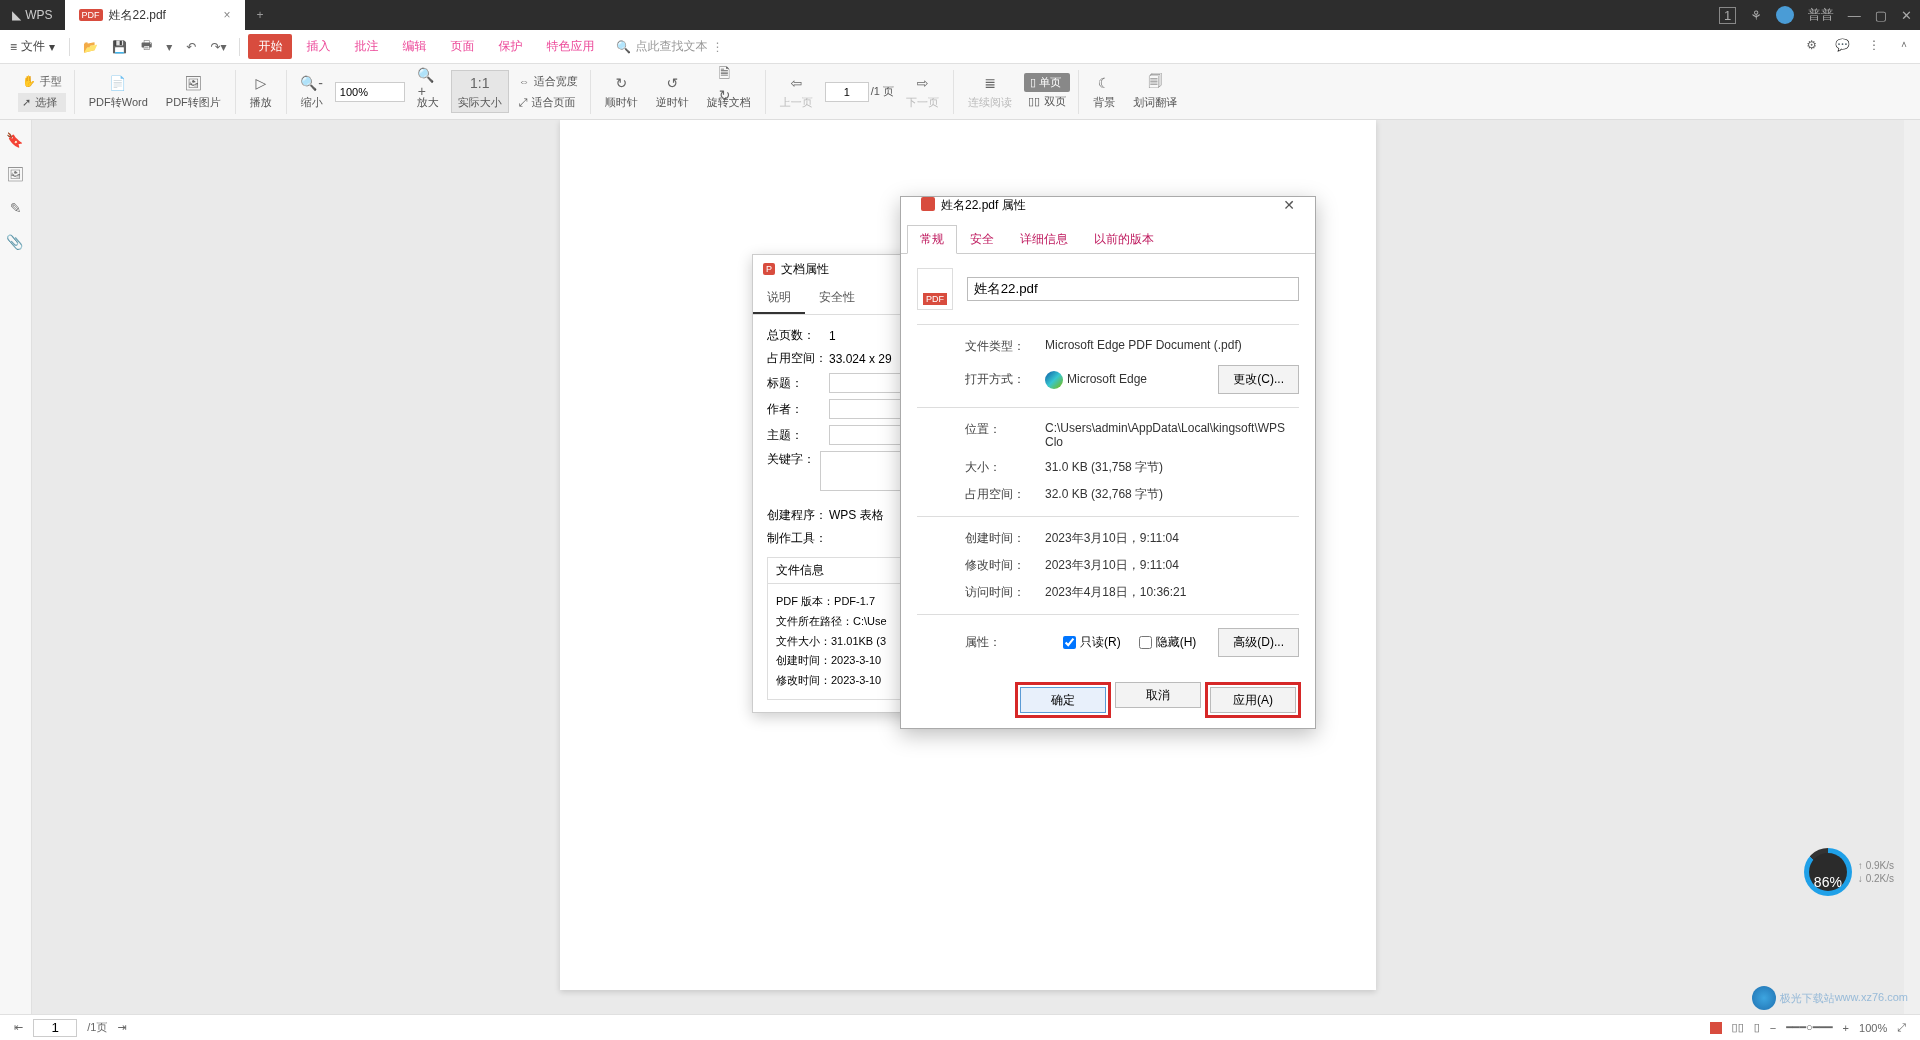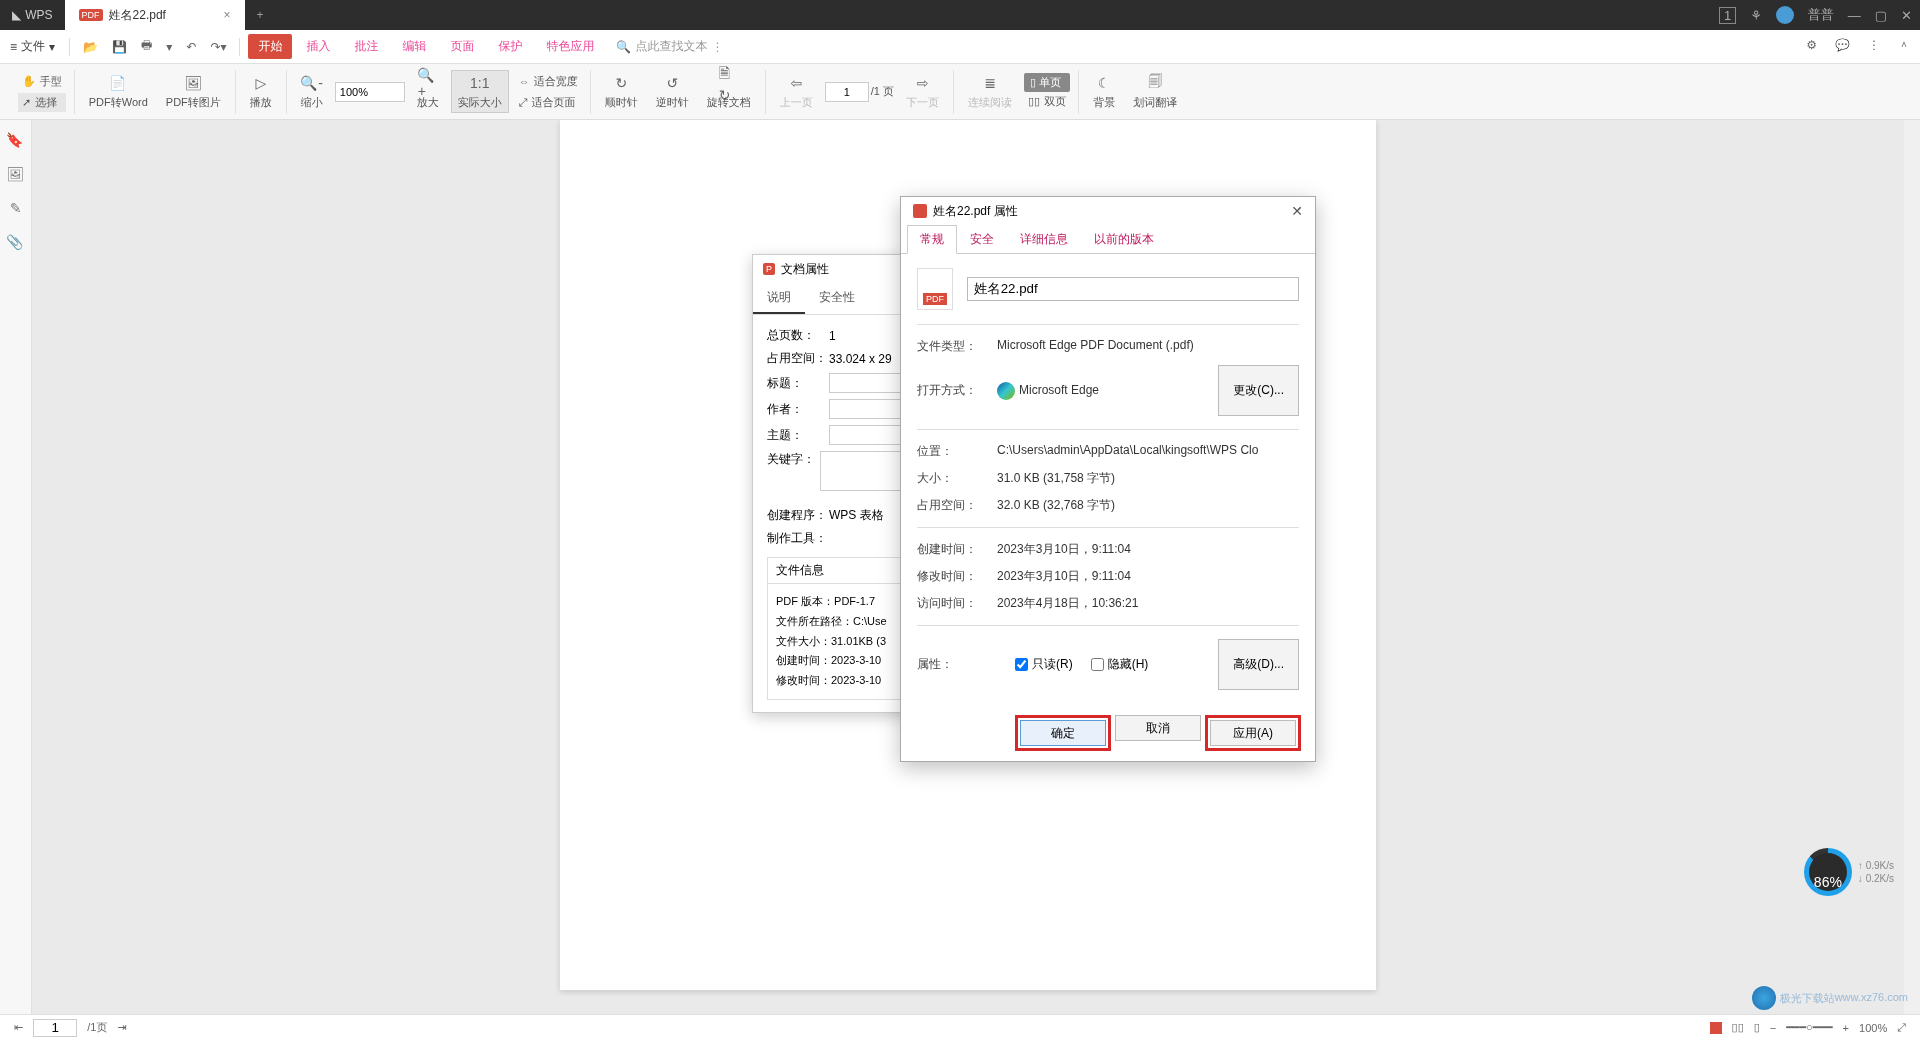--- a/index.html
+++ b/index.html
@@ -65,38 +65,38 @@
 .docprops .body { padding: 12px 14px; }
 .docprops .row { display: flex; align-items: center; margin-bottom: 6px; }
 .docprops .row label { width: 62px; color: #000000; }
 .docprops .row input { flex: 1; height: 20px; border: 1px solid #ccc; padding: 0 4px; }
 .docprops textarea { width: 100%; height: 40px; border: 1px solid #ccc; resize: none; }
 .docprops .section-title { border: 1px solid #ddd; border-bottom: none; padding: 4px 8px; margin-top: 10px; font-weight: 500; }
 .docprops .section-body { border: 1px solid #ddd; padding: 8px; font-size: 11px; line-height: 1.8; }
 
 
 .winprops { position: absolute; left: 900px; top: 196px; width: 416px; background: #fff; border: 1px solid #aaa; box-shadow: 0 6px 20px rgba(0,0,0,0.25); font-size: 12px; z-index: 100; }
-.winprops .titlebar2 { height: 28px; display: flex; align-items: center; padding: 0 12px; }
+.winprops .titlebar2 { height: 28px; display: flex; padding: 0 20px; }
 .winprops .titlebar2 .pdf-ico { width: 14px; height: 14px; background: #d84c3e; border-radius: 2px; margin-right: 6px; }
 .winprops .titlebar2 .close { margin-left: auto; color: #555; cursor: pointer; font-size: 14px; }
 .winprops .tabs { display: flex; padding: 0 6px; }
 .winprops .tabs .tab { padding: 5px 12px; border: 1px solid transparent; cursor: pointer; font-size: 12px; color: #be185d; }
 .winprops .tabs .tab.active { border: 1px solid #ccc; border-bottom: 1px solid #fff; background: #fff; }
 .winprops .tab-underline { height: 1px; background: #ccc; margin-top: -1px; }
 .winprops .body { padding: 14px 16px 10px 16px; }
 .winprops .file-row { display: flex; align-items: center; gap: 14px; margin-bottom: 14px; }
 .winprops .file-ico { width: 36px; height: 42px; border: 1px solid #ddd; display: flex; align-items: flex-end; justify-content: center; position: relative; }
 .winprops .file-ico span { background: #d84c3e; color:#fff; font-size: 9px; padding: 1px 3px; position: absolute; bottom: 4px; }
 .winprops .filename-input { flex: 1; height: 24px; border: 1px solid #bbb; padding: 0 6px; }
 .winprops hr { border: none; border-top: 1px solid #ddd; margin: 8px 0; }
 .winprops .prop-row { display: flex; padding: 5px 0; font-size: 12px; }
-.winprops .prop-row .lbl { width: 80px; color: #444; }
+.winprops .prop-row .lbl { width: 80px; color: #444; margin-left: 48px; }
 .winprops .prop-row .val { flex: 1; color: #333; }
 .winprops .edge-ico { width: 18px; height: 18px; border-radius: 50%; background: linear-gradient(135deg,#0c59a4,#37c6d0,#7fba00); display: inline-block; vertical-align: middle; margin-right: 4px; }
-.winprops .small-btn { border: 1px solid #bbb; background: #f3f3f3; padding: 16px 14px; cursor: pointer; font-size: 12px; }
+.winprops .small-btn { border: 1px solid #bbb; background: #f3f3f3; padding: 5px 14px; cursor: pointer; font-size: 12px; }
 .winprops .attr-row { display: flex; align-items: center; gap: 18px; }
 .winprops .attr-row label { display: flex; align-items: center; gap: 4px; }
 .winprops .footer { display: flex; justify-content: flex-end; gap: 4px; padding: 10px 14px; margin-left: 46px; }
 .winprops .footer button { width: 86px; height: 26px; border: 1px solid #bbb; background: #f3f3f3; cursor: pointer; font-size: 12px; }
 .winprops .footer button.primary { background: #e8f0fb; border: 1px solid #5b9bd5; }
 .highlight-box { border: 3px solid #d62828; padding: 2px; }
 
 
 .speed-widget { position: absolute; right: 26px; top: 848px; display: flex; align-items: center; gap: 6px; font-size: 10px; color: #888; }
 .speed-ring { width: 48px; height: 48px; border-radius: 50%; background: conic-gradient(#1fa0e8 0 310deg, #333 310deg 360deg); display: flex; align-items: center; justify-content: center; color: #fff; font-size: 14px; position: relative; }

